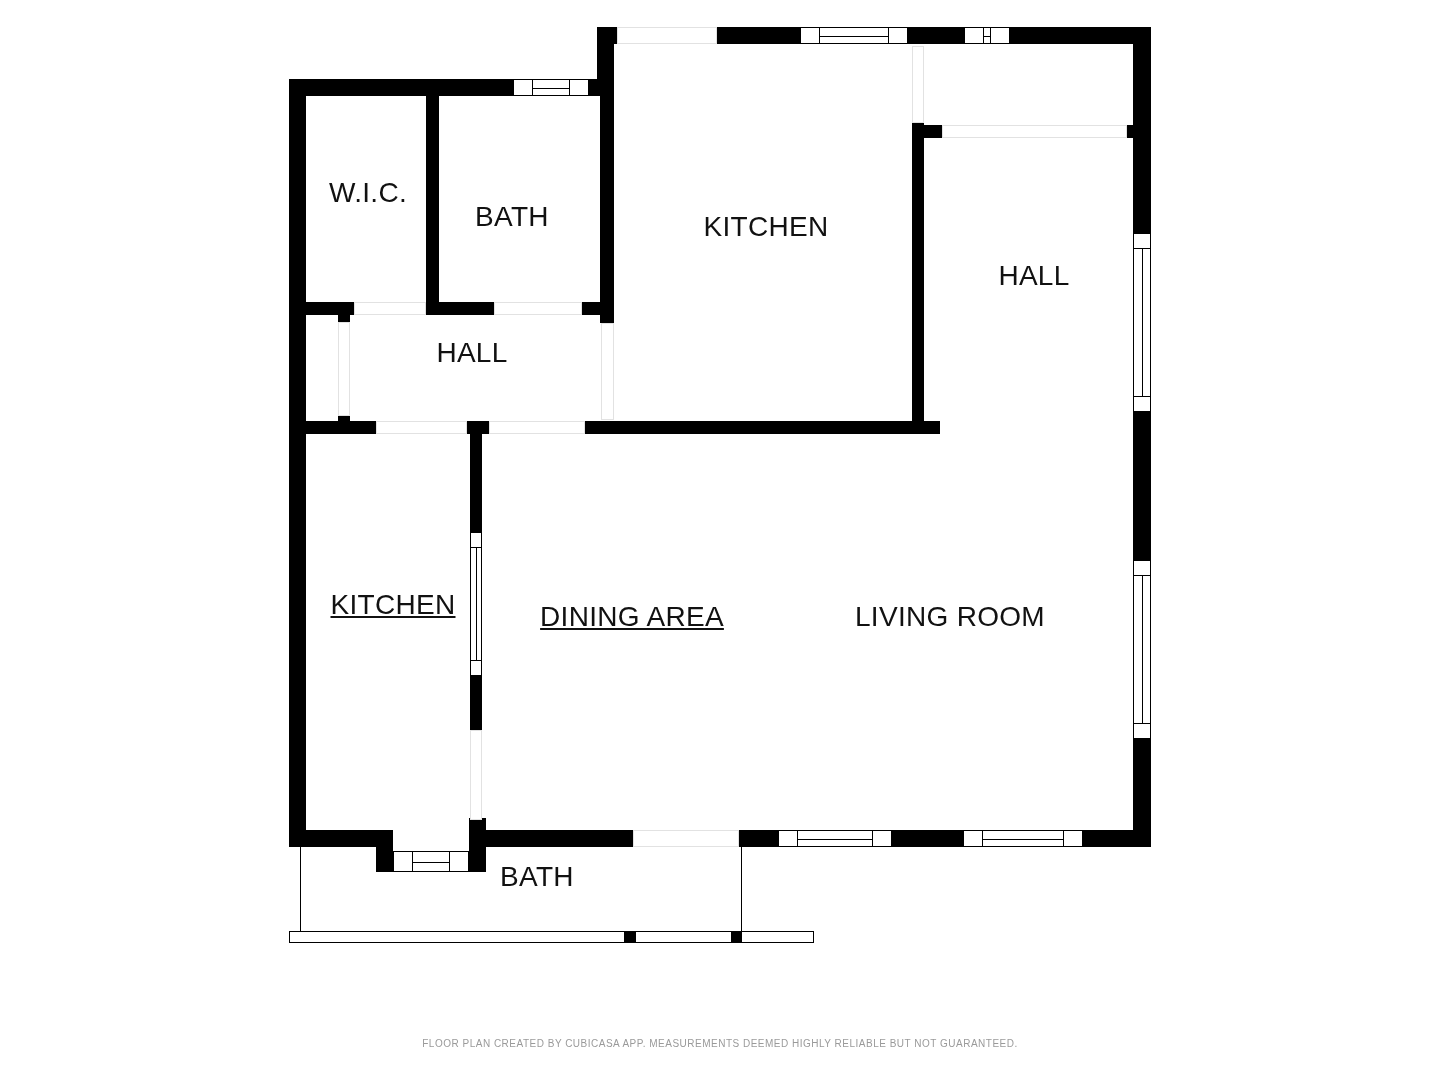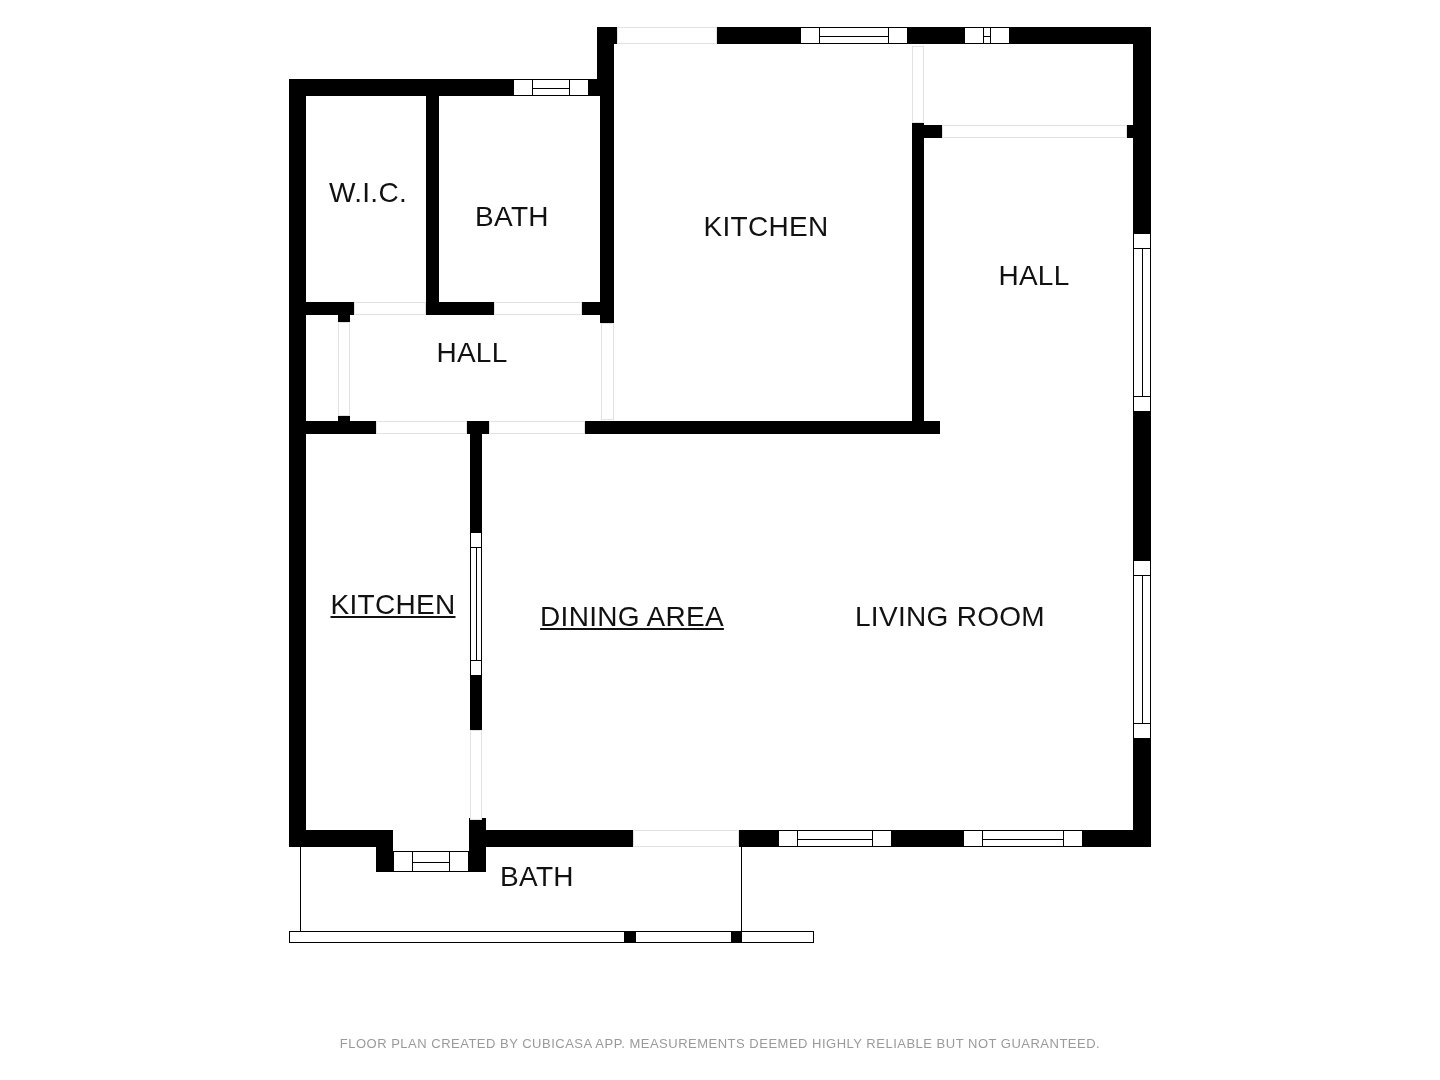--- a/index.html
+++ b/index.html
@@ -7,21 +7,21 @@
   .plan { position:absolute; left:0; top:0; width:1440px; height:1080px; }
   .w { position:absolute; background:#000; }
   .win { position:absolute; background:#fff; border:1px solid #000; box-sizing:border-box; }
   .win.h::before { content:""; position:absolute; left:18px; right:18px; top:50%; border-top:1px solid #000; }
   .win.h::after { content:""; position:absolute; left:18px; right:18px; top:0; bottom:0; border-left:1px solid #000; border-right:1px solid #000; }
   .win.v::before { content:""; position:absolute; top:14px; bottom:14px; left:50%; border-left:1px solid #000; }
   .win.v::after { content:""; position:absolute; top:14px; bottom:14px; left:0; right:0; border-top:1px solid #000; border-bottom:1px solid #000; }
   .door { position:absolute; border:1px solid #e2e2e2; box-sizing:border-box; background:#fff; }
   .line { position:absolute; background:#000; }
   .label { position:absolute; font-size:28px; color:#111; white-space:nowrap; transform:translate(-50%,-50%); letter-spacing:0.3px; }
-  .footer { position:absolute; left:720px; top:1043px; transform:translate(-50%,-50%); font-size:13px; color:#9a9a9a; letter-spacing:0.5px; white-space:nowrap; }
+  .footer { position:absolute; left:720px; top:1043px; transform:translate(-50%,-50%); font-size:10px; color:#9a9a9a; letter-spacing:0.5px; white-space:nowrap; }
 </style>
 </head>
 <body>
 
 <div class="plan">
 
   <div class="w" style="left:289px;top:79px;width:17px;height:768px;"></div>
 
   <div class="w" style="left:289px;top:79px;width:225px;height:17px;"></div>
   <div class="win h" style="left:513px;top:79px;width:76px;height:17px;"></div>

